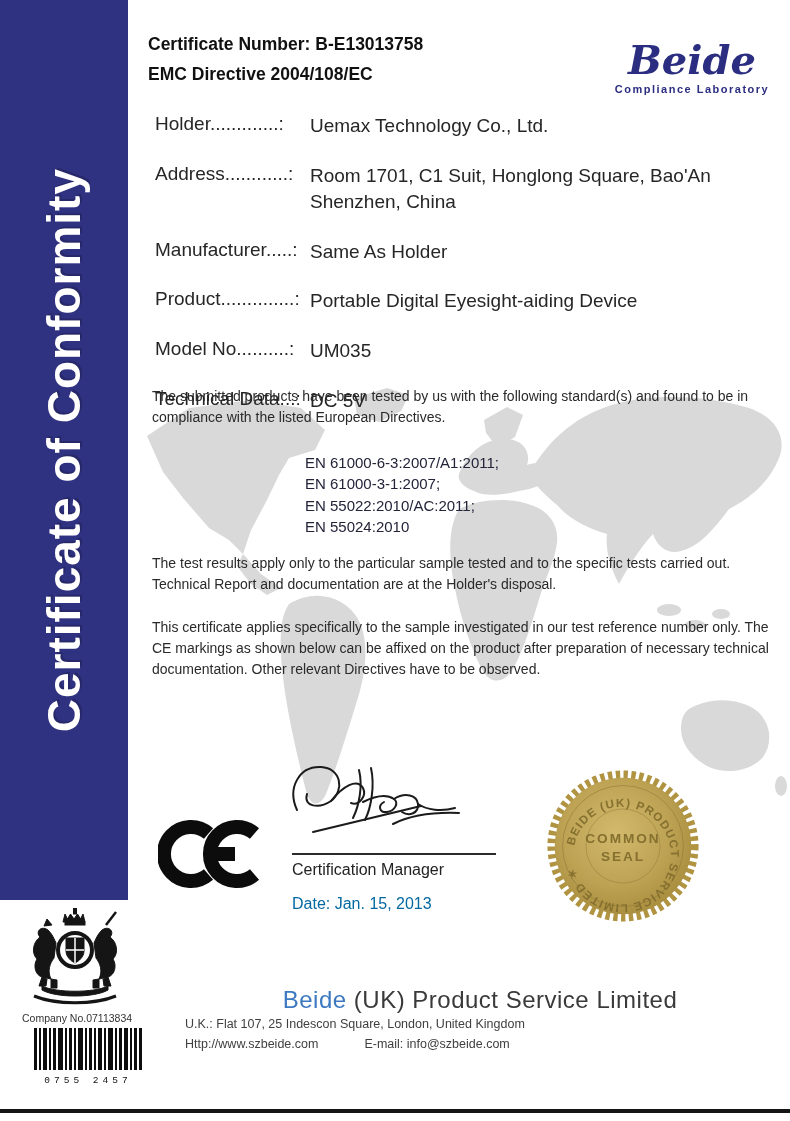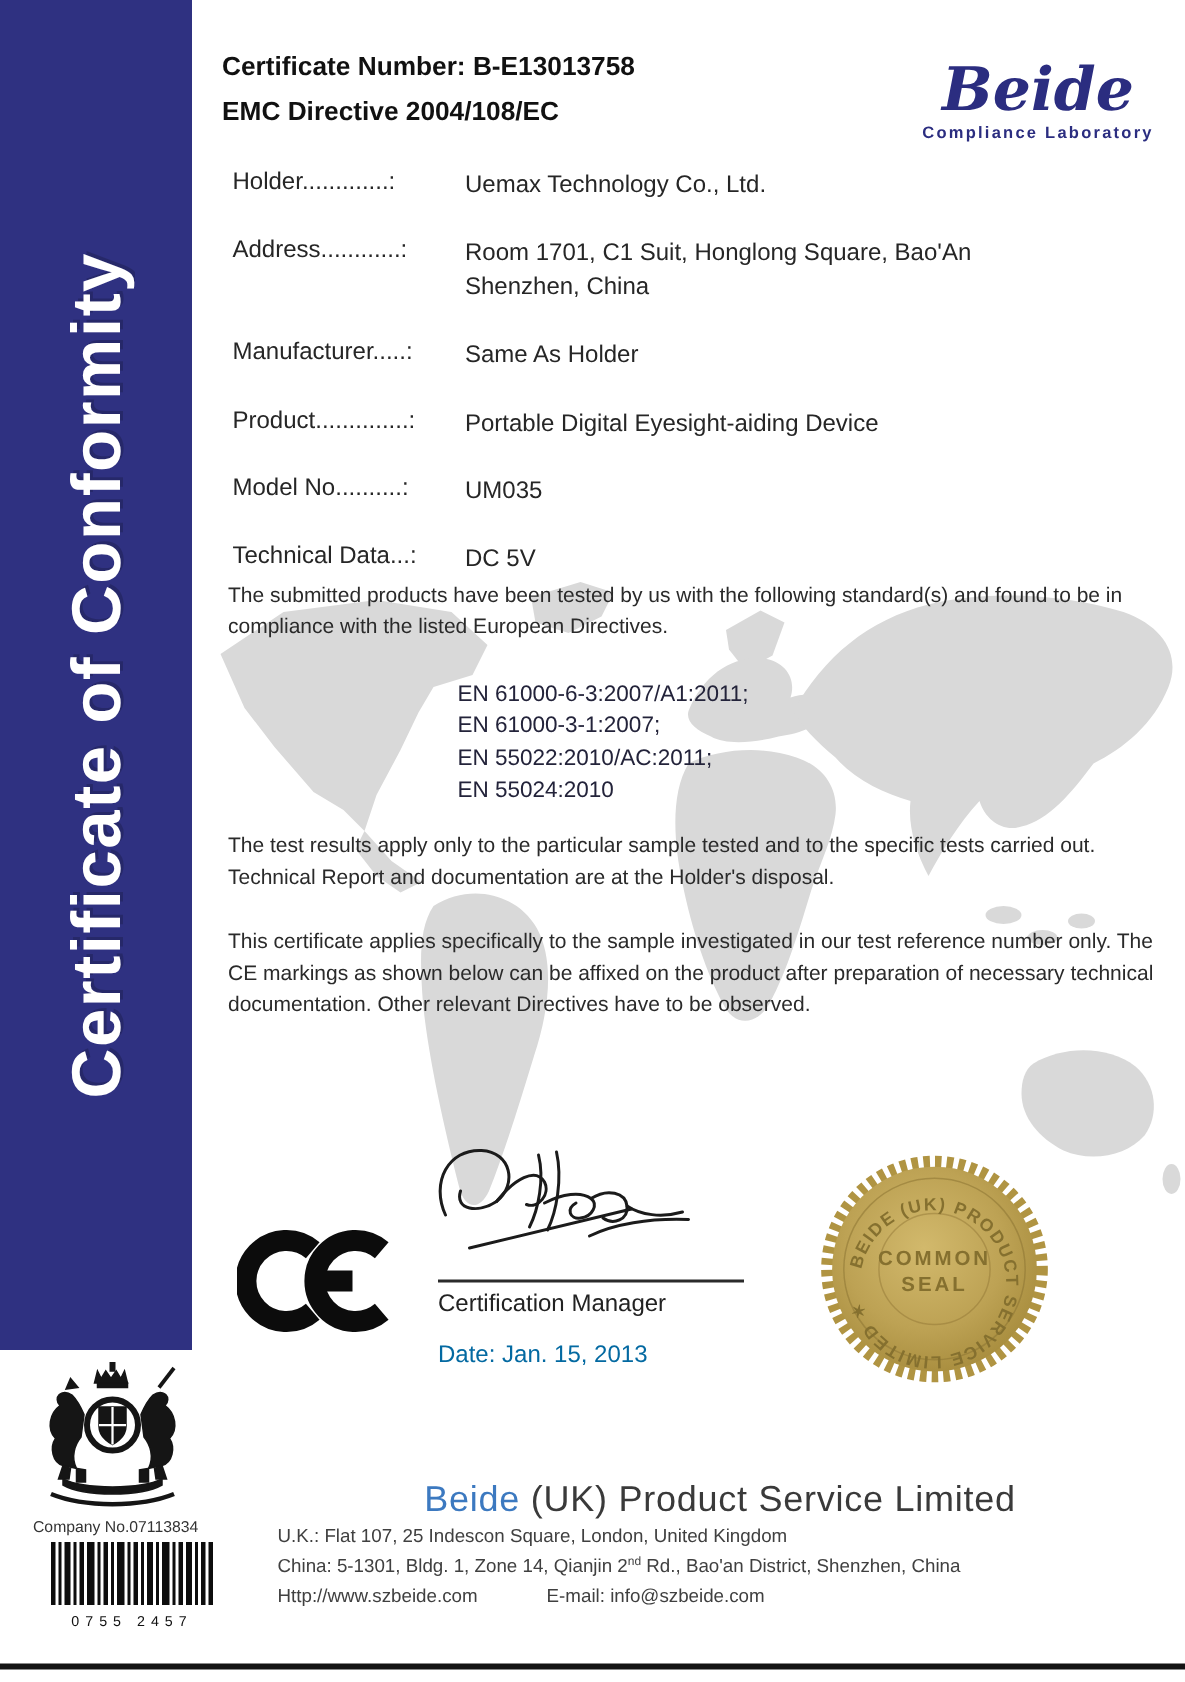--- a/index.html
+++ b/index.html
@@ -20,21 +20,21 @@
 
   .hdr{position:absolute;left:148px;top:34px;font-weight:bold;font-size:17.5px;color:#111;}
   .hdr2{position:absolute;left:148px;top:64px;font-weight:bold;font-size:17.5px;color:#111;}
 
   .logo{position:absolute;left:602px;top:40px;width:180px;text-align:center;}
   .logo-name{font-family:"DejaVu Serif",serif;font-style:italic;font-weight:bold;
              font-size:40px;color:#2b2d80;line-height:1;}
   .logo-sub{margin-top:3px;font-size:11px;font-weight:bold;color:#2b2d80;letter-spacing:1.5px;}
 
   .fields{position:absolute;left:155px;top:113px;width:620px;}
-  .field-row{display:flex;margin-bottom:23px;font-size:16px;color:#262626;}
+  .field-row{display:flex;margin-bottom:23px;font-size:19px;color:#262626;}
   .field-row .lbl{width:155px;flex:0 0 155px;}
   .field-row .val{max-width:415px;line-height:1.4;}
 
   .para{position:absolute;left:152px;width:608px;font-size:14px;line-height:1.5;color:#2a2a2a;}
   .p-intro{top:386px;}
   .standards{position:absolute;left:305px;top:452px;font-size:15px;line-height:1.42;color:#23233a;}
   .p-results{top:553px;}
   .p-applies{top:617px;width:622px;}
 
   .ce{position:absolute;left:158px;top:816px;z-index:3;}
@@ -43,21 +43,21 @@
              padding-top:6px;z-index:3;}
   .sig-role{font-size:16px;color:#222;}
   .sig-date{font-size:16px;color:#0369a1;margin-top:16px;}
 
   .seal{position:absolute;left:545px;top:768px;z-index:3;}
 
   .arms{position:absolute;left:24px;top:908px;}
   .company-no{position:absolute;left:22px;top:1012px;font-size:10.5px;color:#333;}
   .barcode{position:absolute;left:34px;top:1028px;width:108px;}
   .barcode-digits{font-size:9.5px;letter-spacing:4px;color:#111;margin-top:1px;text-align:center;
-                  font-family:Liberation Sans, sans-serif;}
+                  font-family:Liberation Mono, monospace;}
 
   .foot{position:absolute;left:185px;top:986px;width:590px;}
   .foot-name{font-size:24px;color:#3a3a3a;letter-spacing:0.5px;text-align:center;}
   .foot-name .blue{color:#3c79c0;}
   .foot-line{font-size:12.5px;color:#404040;margin-top:1px;line-height:1.5;}
   .foot-line sup{font-size:8px;}
   .foot-contact{display:flex;gap:46px;}
 
   .bottom-rule{position:absolute;left:0;top:1109px;width:790px;height:4px;background:#141414;}
 
@@ -246,23 +246,20 @@
         </g>
       </svg>
       <div class="barcode-digits">0755 2457</div>
     </div>
 
     <div class="foot">
       <div class="foot-name">
         <span class="blue">Beide</span><span> (UK) Product Service Limited</span>
       </div>
       <div class="foot-line">U.K.: Flat 107, 25 Indescon Square, London, United Kingdom</div>
-      <div class="foot-line">
-        <span>China: 5-1301, Bldg. 1, Zone 14, Qianjin 2</span><sup>nd</sup><span> Rd., Bao'an District, Shenzhen, China</span>
-      </div>
       <div class="foot-line foot-contact">
         <span>Http://www.szbeide.com</span>
         <span>E-mail: info@szbeide.com</span>
       </div>
     </div>
 
     <div class="bottom-rule"></div>
 
   </div>
 </div>

